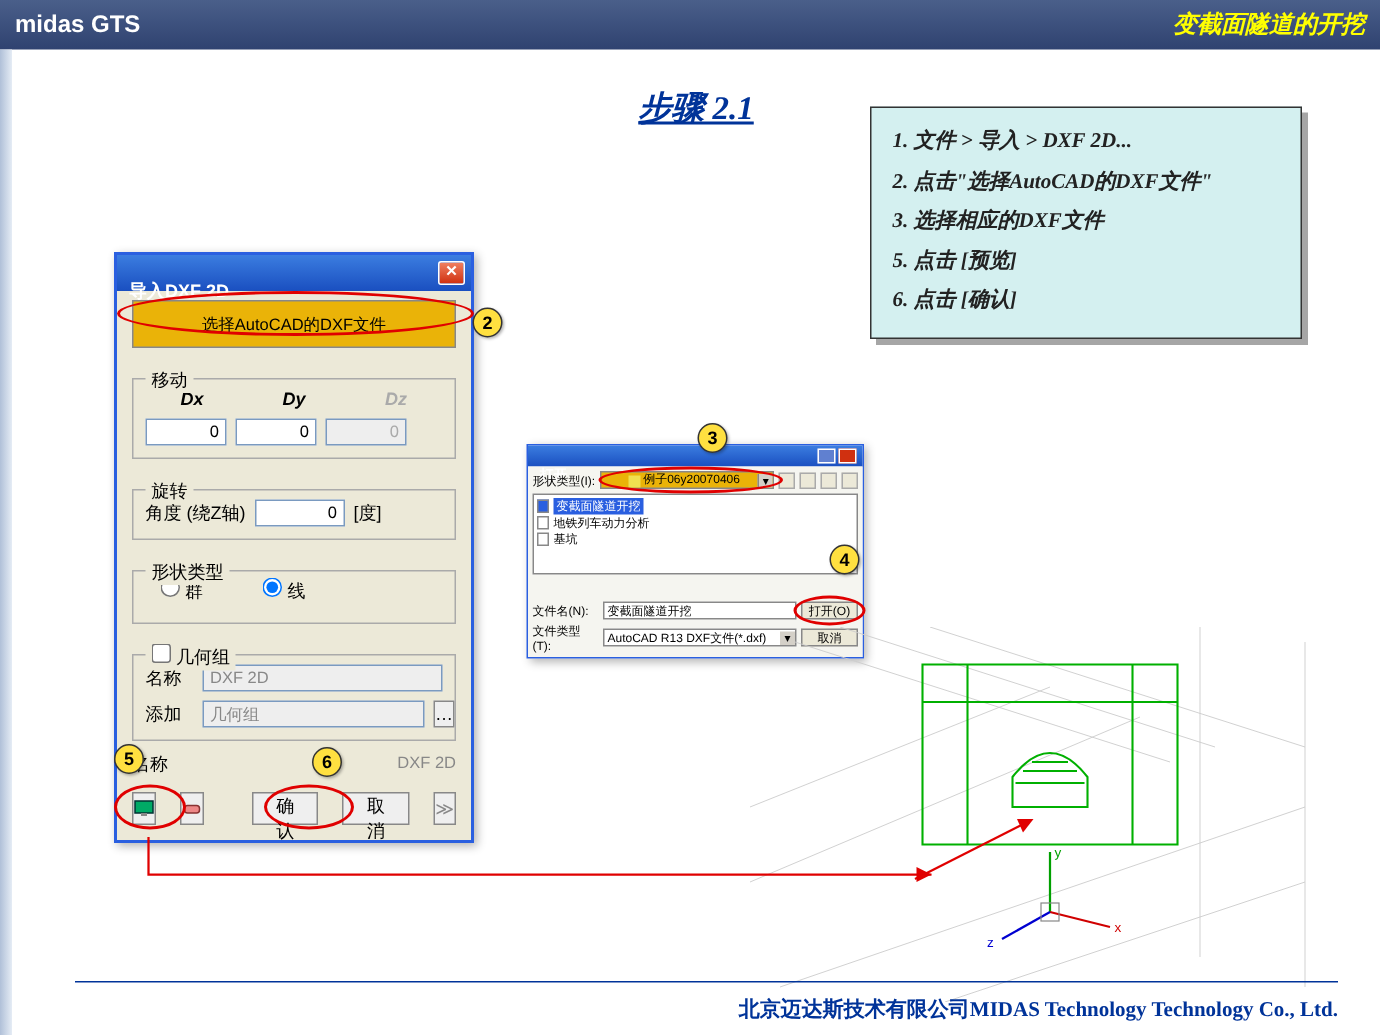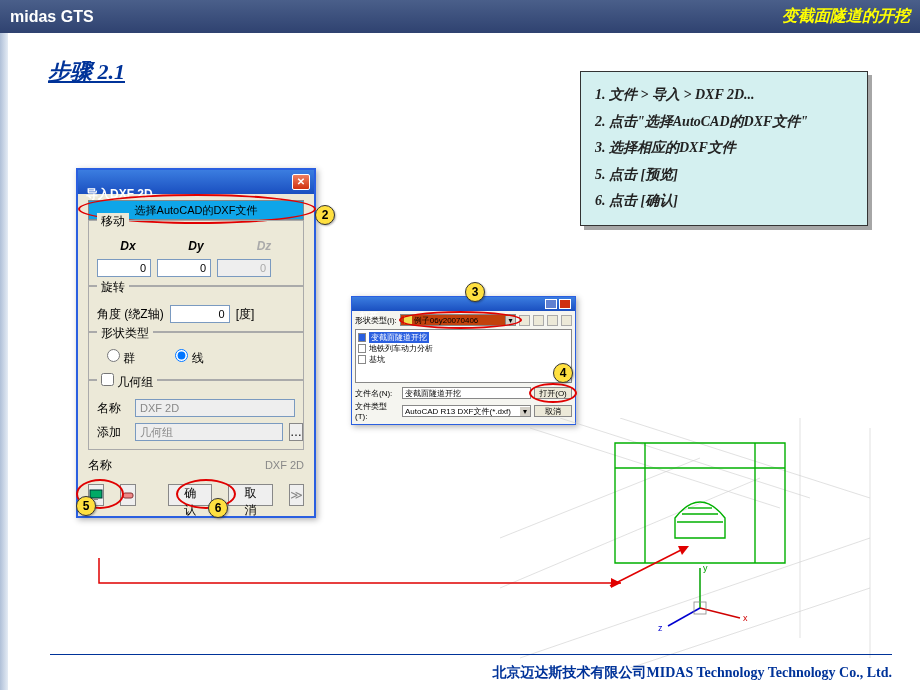--- a/index.html
+++ b/index.html
@@ -6,36 +6,36 @@
     body { width: 920px; height: 690px; font-family: "Microsoft YaHei", SimSun, sans-serif; background: #fff; position: relative; overflow: hidden; }
     
     .header { height: 33px; background: linear-gradient(to bottom, #4a5f8a, #2f4270); display: flex; justify-content: space-between; align-items: center; padding: 0 10px; }
     .header-left { color: #fff; font-weight: bold; font-size: 16px; }
     .header-right { color: #ffff00; font-style: italic; font-weight: bold; font-size: 16px; font-family: "KaiTi", serif; }
     
     .left-bar { position: absolute; left: 0; top: 33px; width: 8px; bottom: 0; background: linear-gradient(to right, #b0c0d8, #e5ecf5); }
     
     .content { position: absolute; left: 8px; top: 33px; right: 0; bottom: 0; padding: 24px 40px; }
     
-    .step-title { color: #003399; font-style: italic; font-weight: bold; font-size: 22px; text-decoration: underline; font-family: "Times New Roman", KaiTi, serif; }
+    .step-title { color: #003399; font-style: italic; font-weight: bold; font-size: 22px; text-decoration: underline; font-family: "Times New Roman", KaiTi, serif; text-align: center; }
     
     .instr-box { position: absolute; right: 52px; top: 38px; width: 288px; background: #d4f0f0; border: 1px solid #333; padding: 10px 14px; box-shadow: 4px 4px 0 rgba(0,0,0,0.35); }
     .instr-box div { font-style: italic; font-weight: bold; font-size: 14px; color: #222; line-height: 1.9; font-family: "Times New Roman", KaiTi, serif; }
     
     
     .dlg1 { position: absolute; left: 68px; top: 135px; width: 240px; border: 2px solid #2a5fe0; background: #ece9d8; box-shadow: 2px 2px 6px rgba(0,0,0,0.3); }
     .titlebar { height: 24px; background: linear-gradient(to bottom, #3b7de0, #1a4fc0); display: flex; justify-content: space-between; align-items: center; padding: 0 4px; }
     .titlebar-text { color: #fff; font-size: 12px; font-weight: bold; padding-left: 4px; margin-top: 25px; }
     .close-btn { width: 18px; height: 16px; background: linear-gradient(to bottom, #f08060, #d03010); border: 1px solid #fff; border-radius: 2px; color: #fff; font-size: 10px; text-align: center; line-height: 14px; font-weight: bold; }
     .dlg-body { padding: 6px 10px 10px 10px; font-size: 12px; }
     
-    .sel-btn { width: 100%; height: 20px; border: 1px solid #888; background: #0ea5e9; font-size: 11px; cursor: pointer; }
+    .sel-btn { width: 100%; height: 32px; border: 1px solid #888; background: #eab308; font-size: 11px; cursor: pointer; }
     .red-oval { position: absolute; border: 2px solid #e00000; border-radius: 50%/50%; pointer-events: none; }
     
-    .fieldset { border: 1px solid #aaa; margin-top: 0; padding: 12px 8px 8px 8px; position: relative; }
+    .fieldset { border: 1px solid #aaa; margin-top: 20px; padding: 0 8px 8px 8px; position: relative; }
     .fieldset .legend { position: absolute; top: -8px; left: 8px; background: #ece9d8; padding: 0 4px; font-size: 12px; }
     .row { display: flex; align-items: center; gap: 6px; margin-top: 6px; }
     .lbl { font-size: 12px; flex: 0 0 auto; }
     .lbl.col { flex: 1; text-align: center; font-style: italic; font-weight: bold; }
     .num-input { width: 54px; height: 18px; border: 1px solid #7a9ac0; text-align: right; padding-right: 4px; font-size: 11px; background: #fff; }
     .num-input.dis { background: #eee; color: #aaa; }
     .txt-input { flex: 1; height: 18px; border: 1px solid #7a9ac0; background: #fff; font-size: 11px; padding-left: 4px; color: #888; }
     .txt-input.dis { background: #eee; }
     
     .radio-row { display: flex; gap: 40px; padding: 4px 10px; }
@@ -48,30 +48,30 @@
     
     
     .dlg2 { position: absolute; left: 343px; top: 263px; width: 225px; border: 1px solid #2a5fe0; background: #fff; box-shadow: 2px 2px 6px rgba(0,0,0,0.3); }
     .dlg2 .titlebar { height: 14px; }
     .dlg2 .titlebar-text { font-size: 9px; }
     .minmax { display: flex; gap: 2px; }
     .mm-btn { width: 12px; height: 10px; background: #6080d0; border: 1px solid #fff; }
     .mm-btn.cl { background: #d03010; }
     .dlg2-body { padding: 3px; font-size: 8px; background: #f5f5f0; }
     .lookrow { display: flex; align-items: center; gap: 3px; margin-bottom: 3px; }
-    .combo { flex: 1; height: 12px; border: 1px solid #888; background: #c2410c; font-size: 8px; display: flex; align-items: center; padding-left: 3px; }
+    .combo { flex: 1; height: 12px; border: 1px solid #888; background: #eab308; font-size: 8px; display: flex; align-items: flex-end; padding-left: 18px; }
     .combo .fold { width: 8px; height: 8px; background: #f0e050; margin-right: 2px; }
     .combo .dd { margin-left: auto; width: 10px; text-align: center; background: #d4d0c8; border-left: 1px solid #888; }
     .tb-ico { width: 11px; height: 11px; border: 1px solid #aaa; background: #ece9d8; }
     .filelist { height: 54px; background: #fff; border: 1px solid #888; padding: 2px; }
     .filelist div { display: flex; align-items: center; gap: 3px; font-size: 8px; line-height: 11px; }
     .pg { width: 8px; height: 9px; background: #fff; border: 1px solid #888; }
     .pg.sel { background: #2a5fe0; }
     .fn-sel { background: #2a5fe0; color: #fff; padding: 0 2px; }
-    .bot-rows { margin-top: 4px; }
+    .bot-rows { margin-top: 18px; }
     .bot-rows .r { display: flex; gap: 3px; align-items: center; margin-top: 2px; }
     .bot-rows .l { width: 44px; font-size: 8px; }
     .bot-rows .f { flex: 1; height: 12px; border: 1px solid #888; background: #fff; font-size: 8px; padding-left: 2px; display: flex; align-items: center; }
     .bot-rows .b { width: 38px; height: 12px; border: 1px solid #888; background: #ece9d8; font-size: 8px; }
     
     
     .marker { position: absolute; width: 20px; height: 20px; border-radius: 50%; background: #ffe040; border: 1px solid #333; display: flex; align-items: center; justify-content: center; font-size: 12px; font-weight: bold; box-shadow: 1px 1px 2px rgba(0,0,0,0.3); z-index: 50; }
     
     
     .arrow-conn { position: absolute; z-index: 5; pointer-events: none; }

